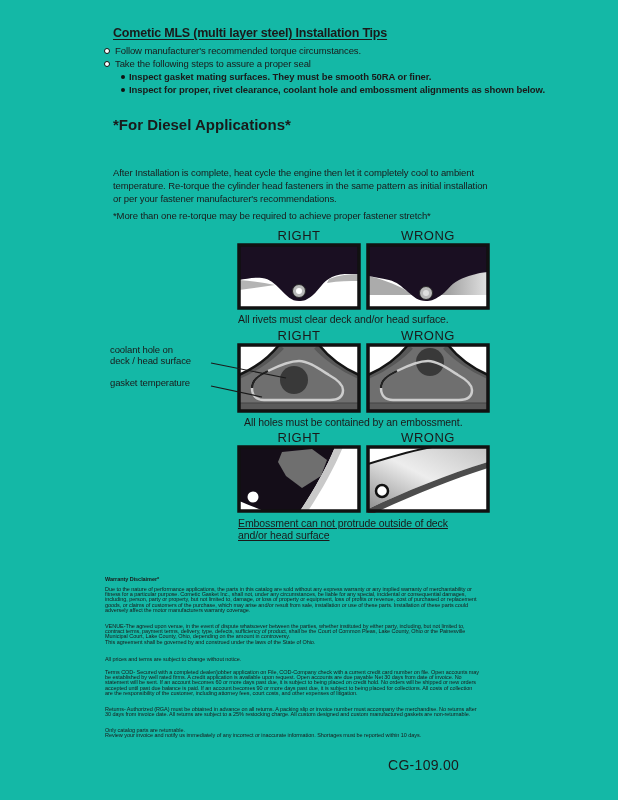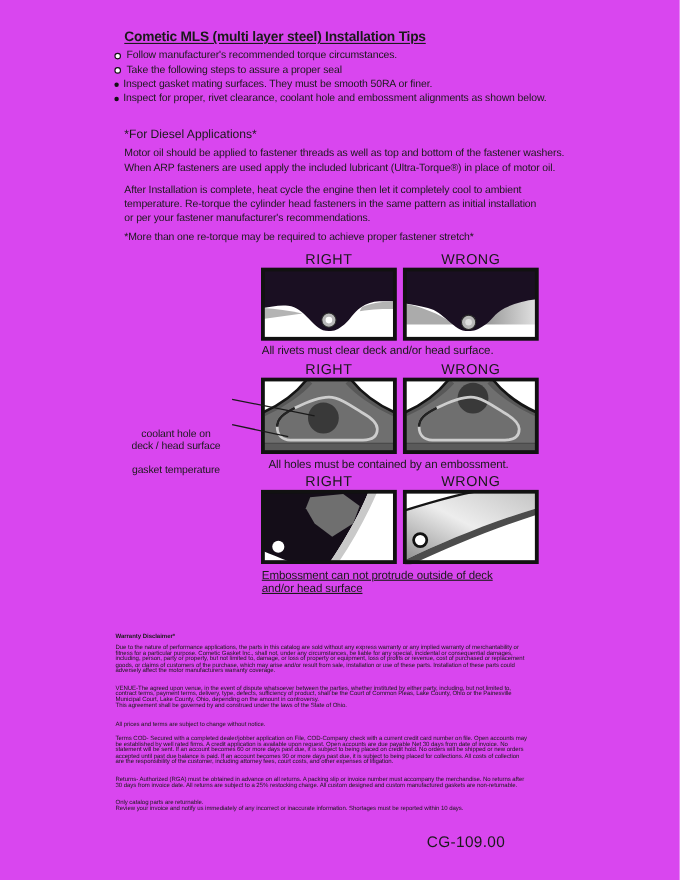--- a/index.html
+++ b/index.html
@@ -1,30 +1,30 @@
 <!DOCTYPE html>
 <html><head>
 <meta charset="utf-8">
 <style>
   html,body{margin:0;padding:0;background:#fff;}
-  .page{position:relative;width:618px;height:800px;background:#d946ef;overflow:hidden;
+  .page{position:relative;width:618px;height:800px;background:#14b8a6;overflow:hidden;
         font-family:"Liberation Sans", sans-serif;color:#1a1a1a;}
   .abs{position:absolute;}
   .pre{white-space:pre-line;}
   .title{font-size:12.5px;font-weight:bold;letter-spacing:-0.2px;
          text-decoration:underline;text-underline-offset:2px;}
   .body-txt{font-size:9.5px;line-height:13px;letter-spacing:-0.1px;width:480px;}
-  .bold-head{font-size:11px;font-weight:normal;}
+  .bold-head{font-size:15px;font-weight:bold;}
   .bullet-row{display:flex;align-items:flex-start;line-height:13px;font-size:9.5px;letter-spacing:-0.1px;}
   .circ{flex:0 0 auto;width:4px;height:4px;border:1px solid #111;border-radius:50%;margin:4px 5px 0 0;background:#fff;}
   .dot{flex:0 0 auto;width:4px;height:4px;background:#111;border-radius:50%;margin:4.5px 4px 0 0;}
-  .sub-indent{}
+  .sub-indent{margin-left:17px;font-weight:bold;}
   .fig-label{font-size:13px;letter-spacing:0.5px;text-align:center;width:124px;}
   .caption{font-size:10.5px;letter-spacing:-0.1px;line-height:12px;}
-  .callout{font-size:9.5px;letter-spacing:-0.1px;text-align:center;width:100px;line-height:11px;margin-top:45px;}
+  .callout{font-size:9.5px;letter-spacing:-0.1px;text-align:left;width:100px;line-height:11px;}
   .legal{font-size:5.5px;line-height:5.2px;width:414px;letter-spacing:-0.05px;}
   .legal-head{font-size:5.5px;font-weight:bold;}
   .footer-code{font-size:14px;letter-spacing:0.3px;}
   svg{display:block;}
 </style>
 </head>
 <body>
 
 <div class="page">
 
@@ -43,22 +43,20 @@
       <span class="dot"></span>
       <span>Inspect gasket mating surfaces.  They must be smooth 50RA or finer.</span>
     </div>
     <div class="bullet-row sub-indent">
       <span class="dot"></span>
       <span>Inspect for proper, rivet clearance, coolant hole and embossment alignments as shown below.</span>
     </div>
   </div>
 
   <div class="abs bold-head" style="left:113px;top:116px;">*For Diesel Applications*</div>
-  <div class="abs body-txt pre" style="left:113px;top:133px;">Motor oil should be applied to fastener threads as well as top and bottom of the fastener washers.
-When ARP fasteners are used apply the included lubricant (Ultra-Torque®) in place of motor oil.</div>
   <div class="abs body-txt pre" style="left:113px;top:166px;">After Installation is complete, heat cycle the engine then let it completely cool to ambient
 temperature. Re-torque the cylinder head fasteners in the same pattern as initial installation
 or per your fastener manufacturer's recommendations.</div>
   <div class="abs body-txt" style="left:113px;top:209px;">*More than one re-torque may be required to achieve proper fastener stretch*</div>
 
   <div class="abs fig-label" style="left:237px;top:228px;">RIGHT</div>
   <div class="abs fig-label" style="left:366px;top:228px;">WRONG</div>
 
   <svg class="abs" style="left:237px;top:243px;" width="124" height="67" viewBox="0 0 124 67">
     <rect x="2" y="2" width="120" height="63" fill="#ffffff"></rect>

